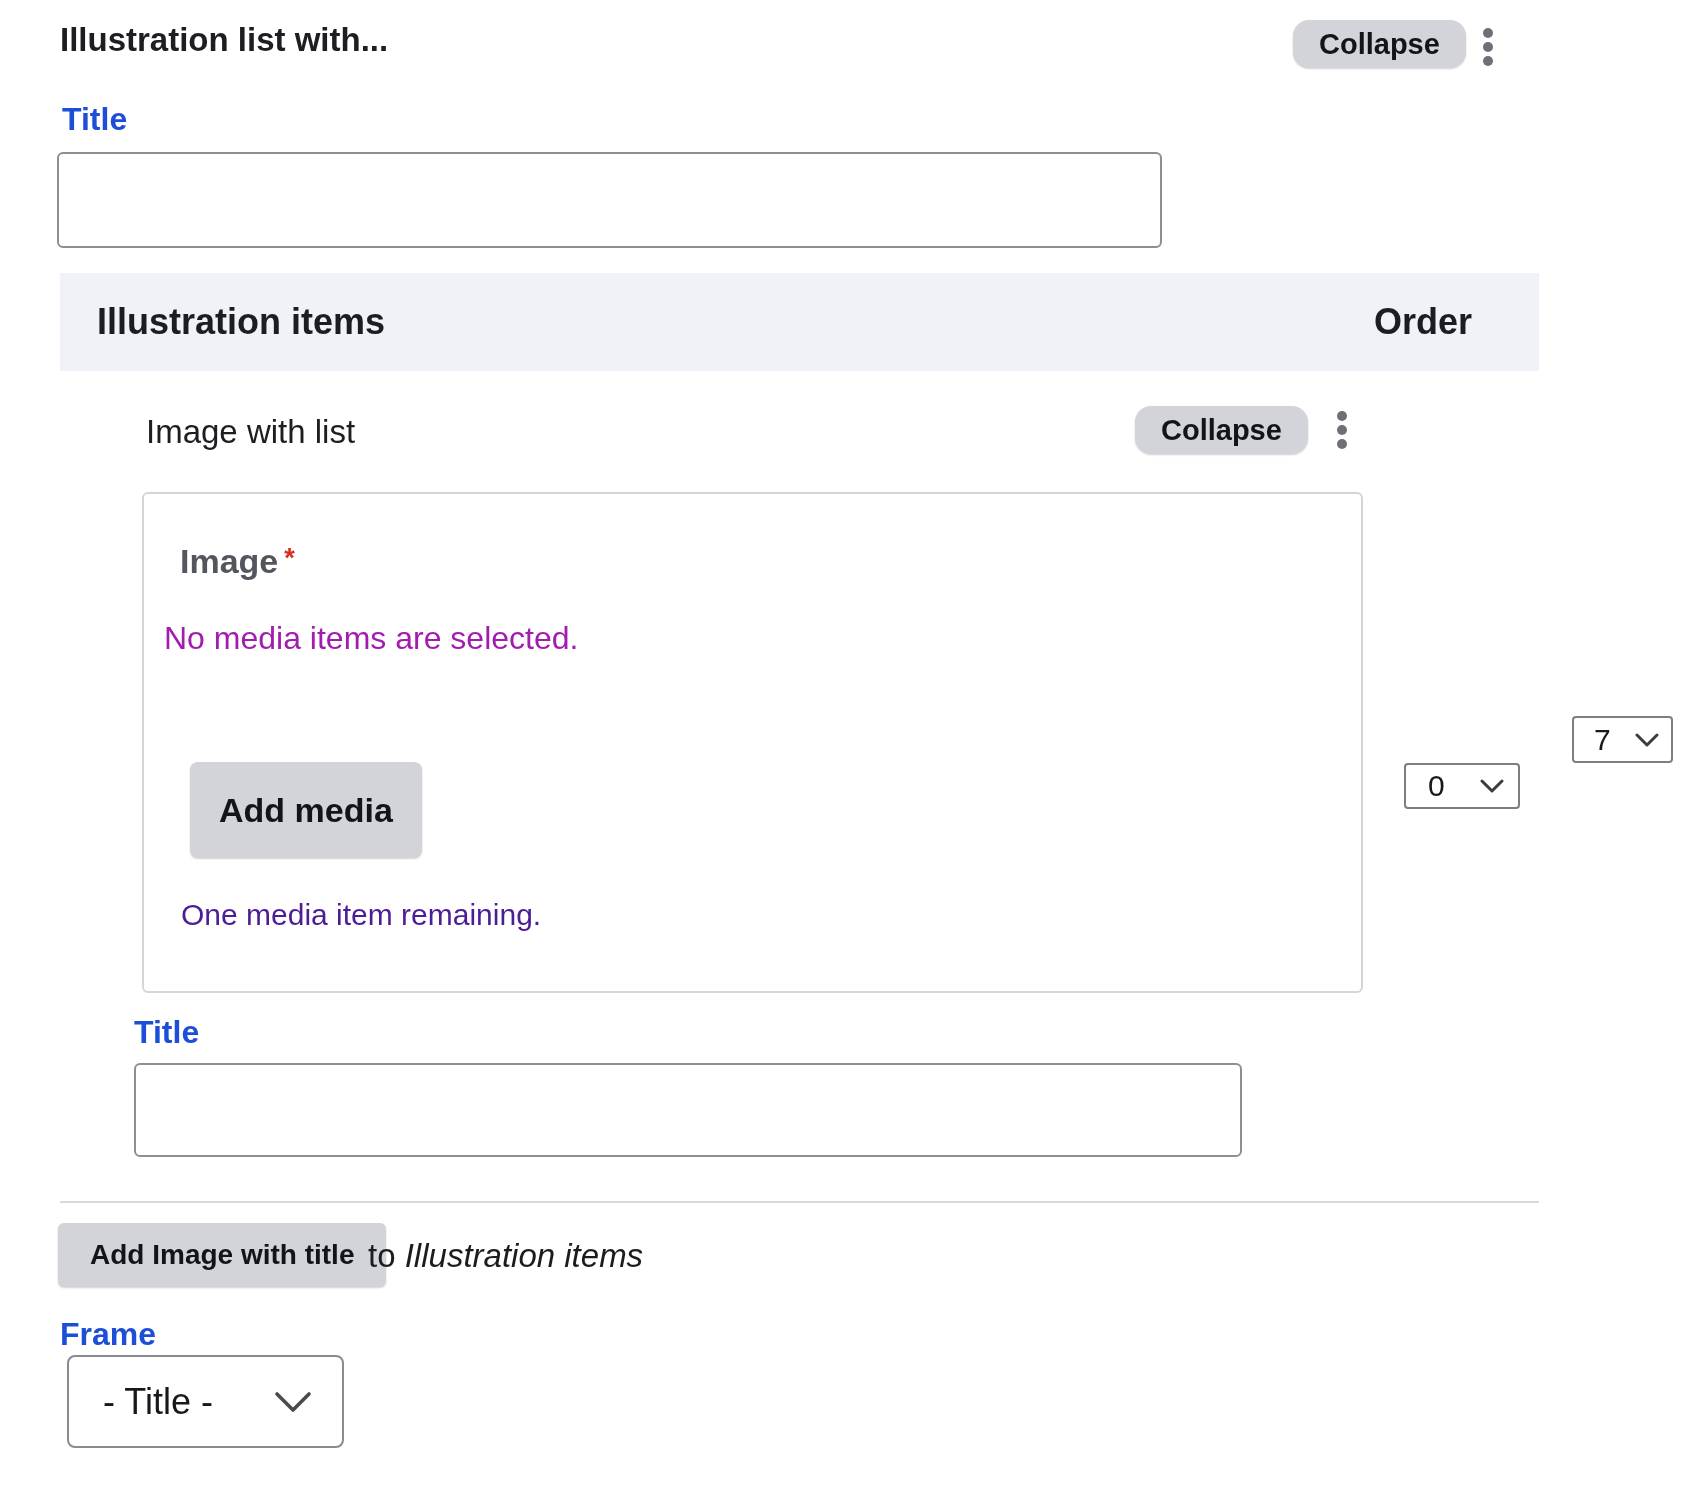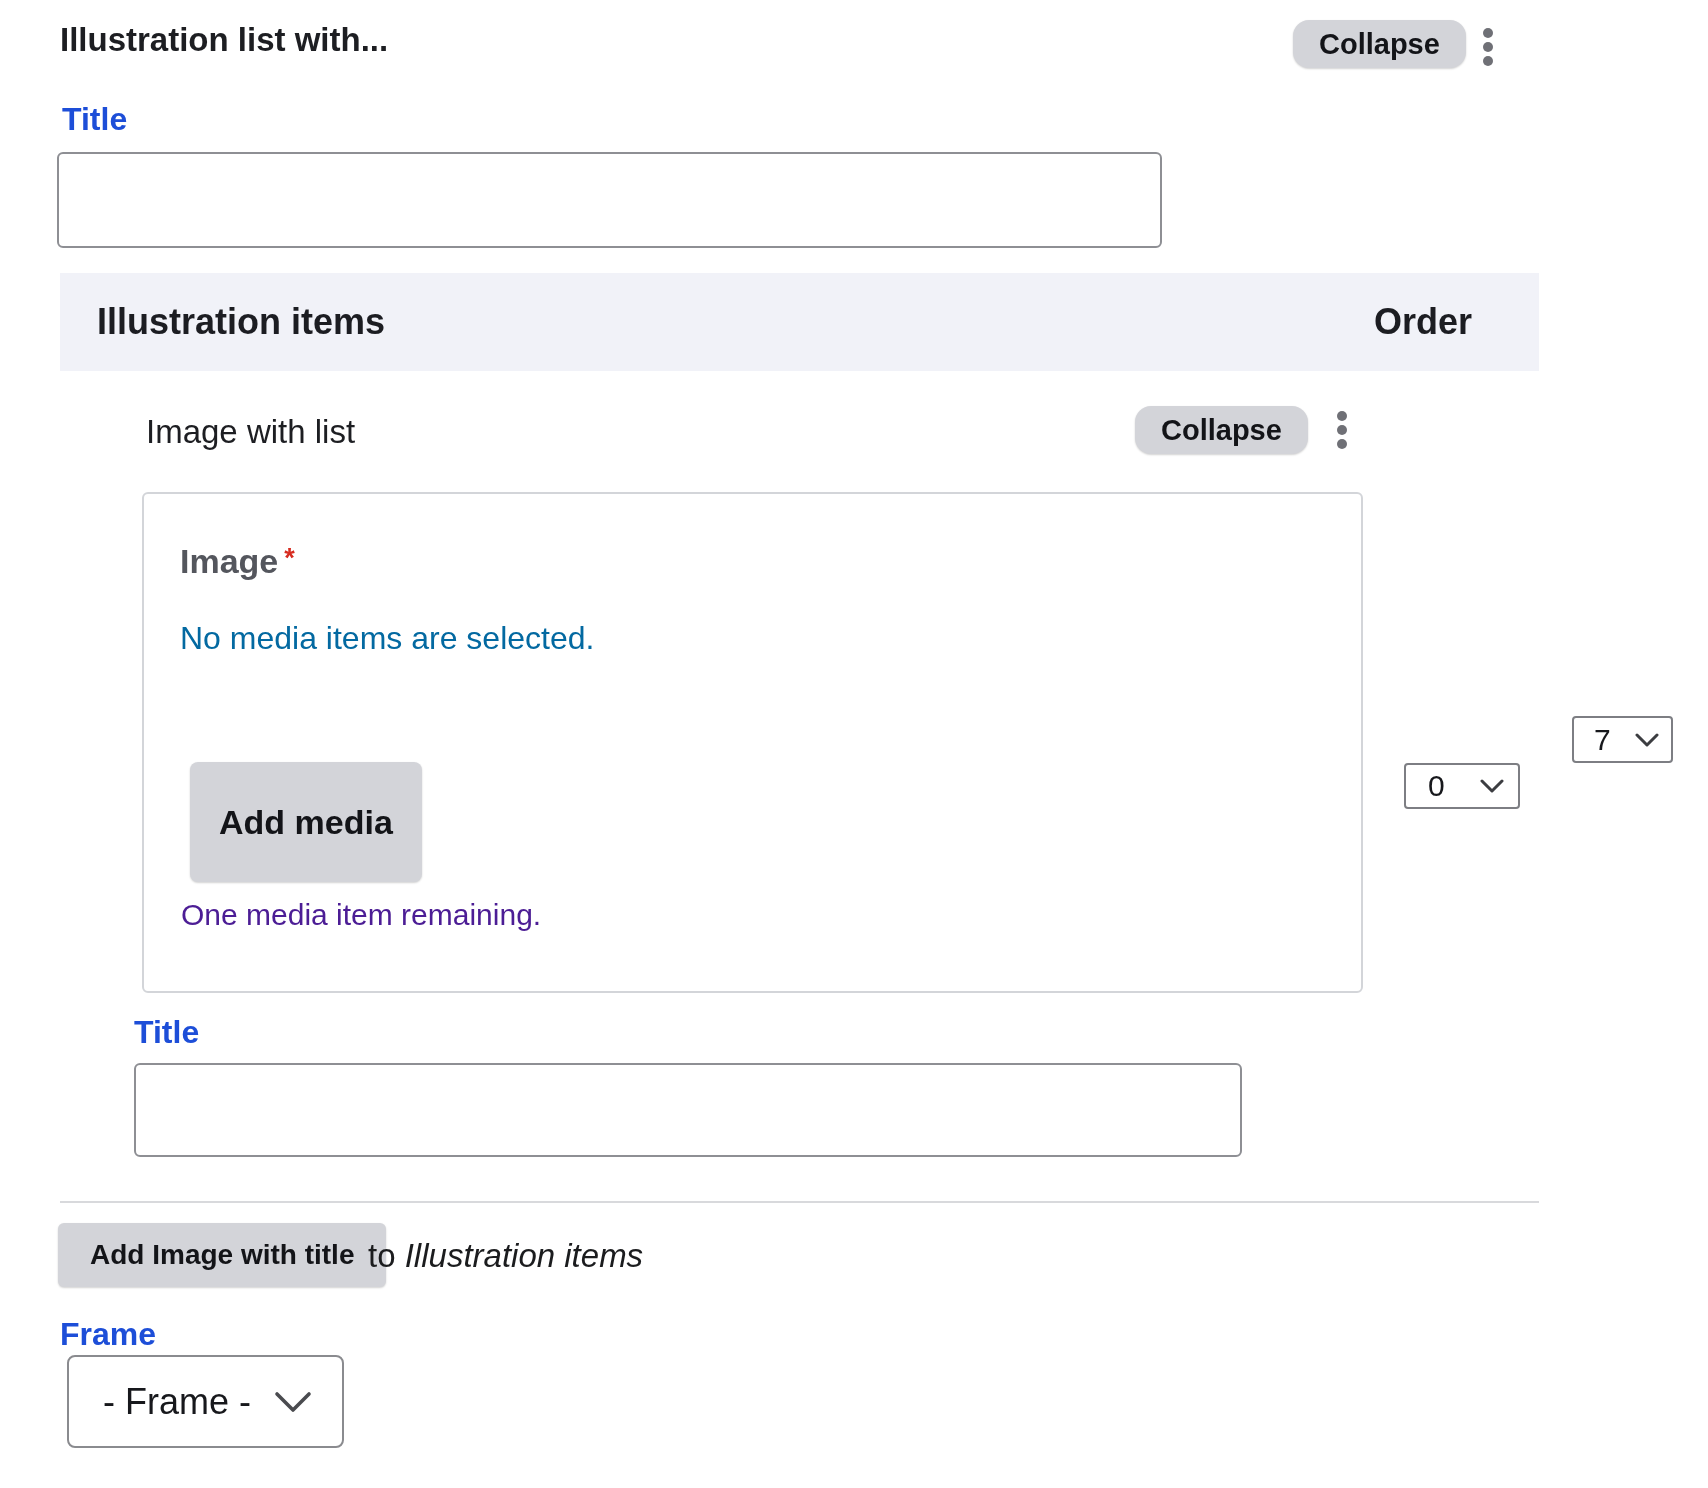--- a/index.html
+++ b/index.html
@@ -63,22 +63,22 @@
   
   .image-box {
     position:absolute; left:142px; top:492px; width:1221px; height:501px;
     border:2px solid #d3d5d9; border-radius:6px; background:#fff;
   }
   .image-label {
     position:absolute; left:36px; top:48px;
     font-weight:700; font-size:34px; color:#54565d;
   }
   .req { color:#d72c20; font-size:27px; vertical-align:6px; margin-left:6px; font-weight:700; }
-  .no-media { position:absolute; left:36px; top:126px; font-size:32px; color:#0369a1; }
-  .add-media-btn { position:absolute; left:46px; top:268px; height:120px; padding:0 29px; font-size:34px; border-radius:8px; }
+  .no-media { position:absolute; left:20px; top:126px; font-size:32px; color:#a21caf; }
+  .add-media-btn { position:absolute; left:46px; top:268px; height:96px; padding:0 29px; font-size:34px; border-radius:8px; }
   .remaining { position:absolute; left:37px; top:404px; font-size:30px; color:#4c1d95; }
   
   .title-label-2 { left:134px; top:1014px; }
   .title-input-2 { left:134px; top:1063px; width:1108px; height:94px; }
   
   .divider { position:absolute; left:60px; top:1201px; width:1479px; height:2px; background:#d8d9dc; }
   .add-item-btn { position:absolute; left:58px; top:1223px; height:64px; padding:0 32px; font-size:28px; border-radius:6px; }
   .add-target { position:absolute; left:368px; top:1237px; font-size:33px; color:#1b1c1e; }
   .add-target .target-name { font-style:italic; }
   
@@ -144,19 +144,19 @@
   </div>
 
   <div class="divider"></div>
   <button class="btn add-item-btn">Add Image with title</button>
   <div class="add-target">
     <span>to </span><span class="target-name">Illustration items</span>
   </div>
 
   <div class="label frame-label">Frame</div>
   <div class="selectbox frame-select">
-    <span>- Frame -</span>
+    <span>- Title -</span>
     <svg width="38" height="22" viewBox="0 0 38 22">
         <path d="M3 3 L19 19 L35 3" fill="none" stroke="#4a4b4f" stroke-width="3.6" stroke-linecap="round" stroke-linejoin="round"></path>
       </svg>
   </div>
 
 </div>
 
 </body></html>

